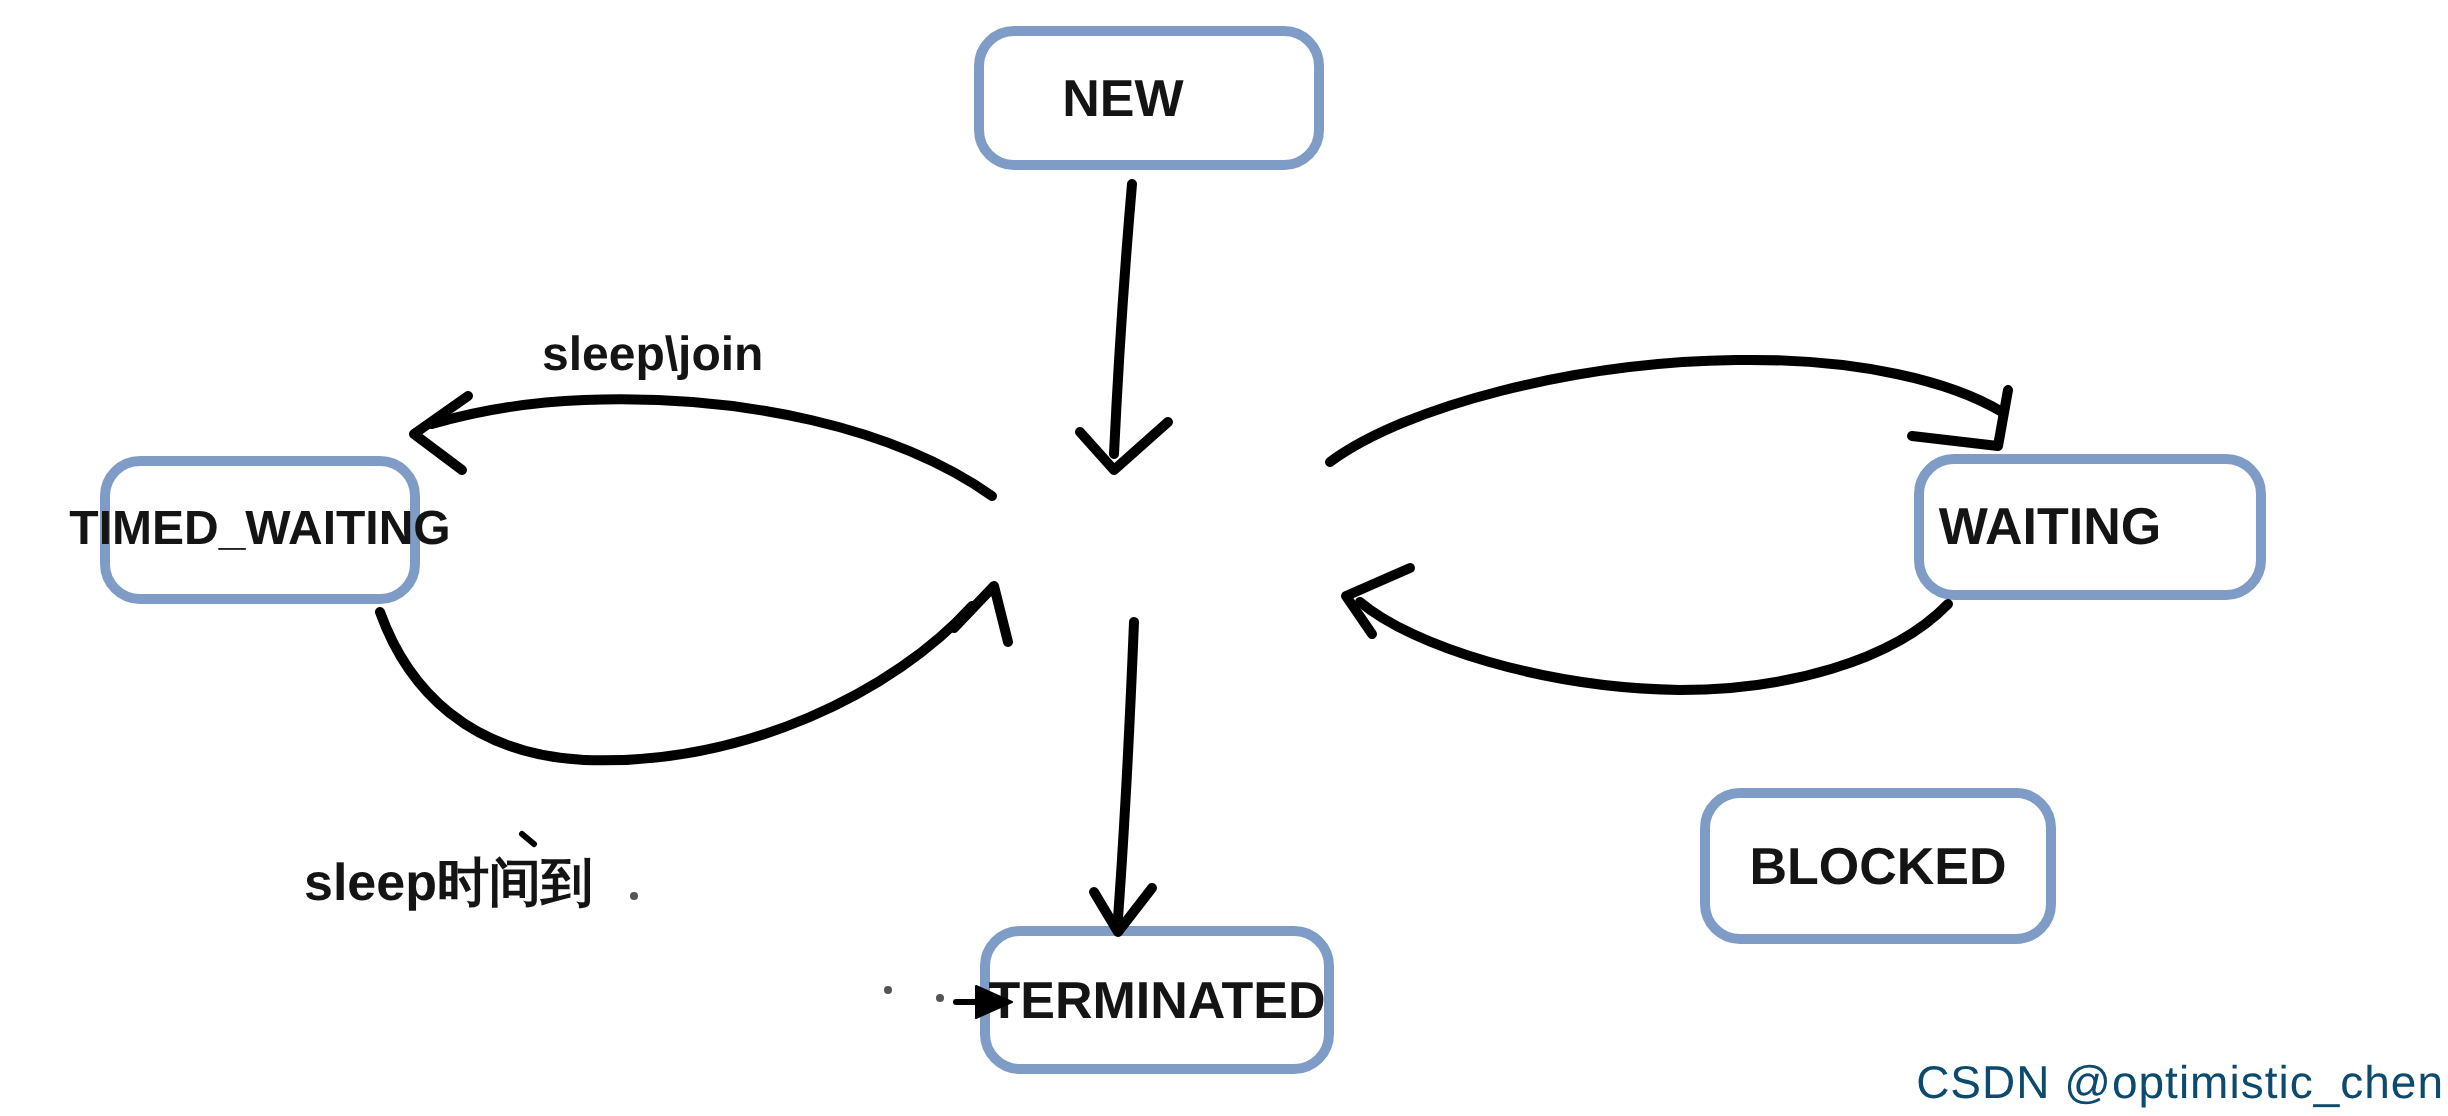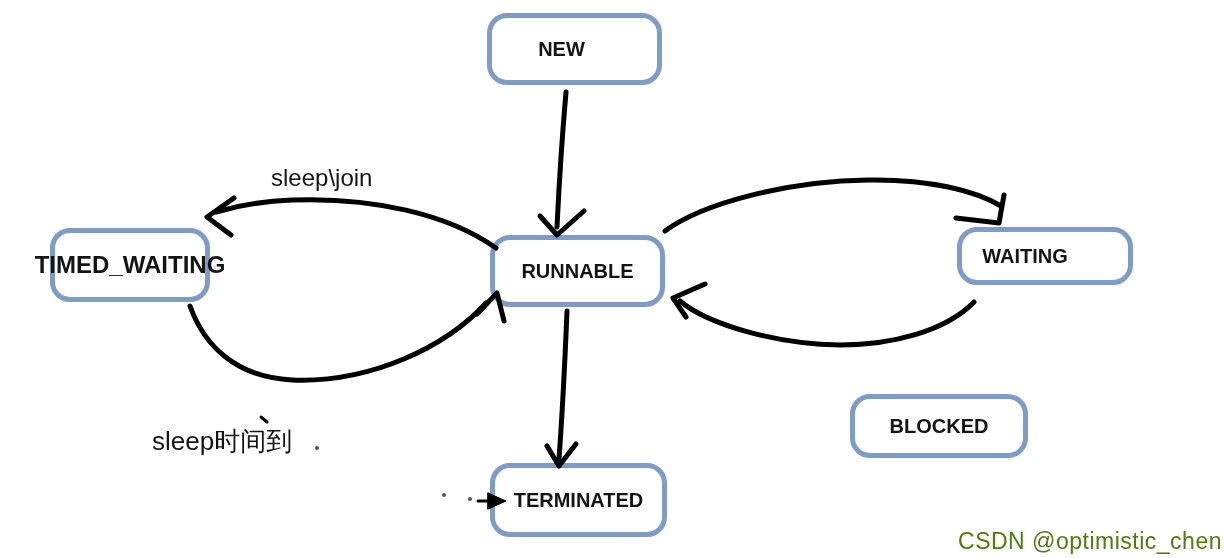--- a/index.html
+++ b/index.html
@@ -14,46 +14,46 @@
   .node {
     position: absolute;
     background: #ffffff;
     border: 5px solid #7F9CC6;
     border-radius: 20px;
     display: flex;
     align-items: center;
     justify-content: center;
     font-weight: bold;
     color: #141414;
-    font-size: 20px;
+    font-size: 26px;
     white-space: nowrap;
     box-sizing: border-box;
     z-index: 1;
   }
   .n-new         { left: 487px; top: 13px;  width: 175px; height: 72px; padding-right: 26px; }
   .n-runnable    { left: 490px; top: 235px; width: 175px; height: 72px; }
   .n-timedwaiting{ left: 50px;  top: 228px; width: 160px; height: 74px; font-size: 24px; }
-  .n-waiting     { left: 957px; top: 227px; width: 176px; height: 58px; padding-right: 40px; }
-  .n-blocked     { left: 850px; top: 394px; width: 178px; height: 64px; }
+  .n-waiting     { left: 957px; top: 227px; width: 176px; height: 73px; padding-right: 40px; }
+  .n-blocked     { left: 850px; top: 394px; width: 178px; height: 78px; }
   .n-terminated  { left: 490px; top: 463px; width: 177px; height: 74px; }
   .edge-label {
     position: absolute;
-    font-weight: normal;
+    font-weight: bold;
     color: #141414;
     white-space: nowrap;
     z-index: 1;
   }
   .l-sleepjoin    { left: 271px; top: 164px; font-size: 24px; }
   .l-sleeptimeout { left: 152px; top: 424px; font-size: 26px; text-align: right; }
   .watermark {
     position: absolute;
     right: 2px;
     bottom: 3px;
     font-size: 23px;
-    color: #4d7c0f;
+    color: #0c4a6e;
     letter-spacing: 0.5px;
     z-index: 1;
   }
   svg.arrows {
     position: absolute;
     left: 0; top: 0;
     width: 1224px;
     height: 558px;
     z-index: 2;
     pointer-events: none;
@@ -69,23 +69,20 @@
   svg.arrows .filled { fill: #000000; stroke: #000000; stroke-width: 1; }
   svg.arrows .dot { fill: #555555; stroke: none; }
 </style>
 </head>
 <body>
 
 <div id="canvas">
 
   <div class="node n-new">
     <span>NEW</span>
-  </div>
-  <div class="node n-runnable">
-    <span>RUNNABLE</span>
   </div>
   <div class="node n-timedwaiting">
     <span>TIMED_WAITING</span>
   </div>
   <div class="node n-waiting">
     <span>WAITING</span>
   </div>
   <div class="node n-blocked">
     <span>BLOCKED</span>
   </div>

